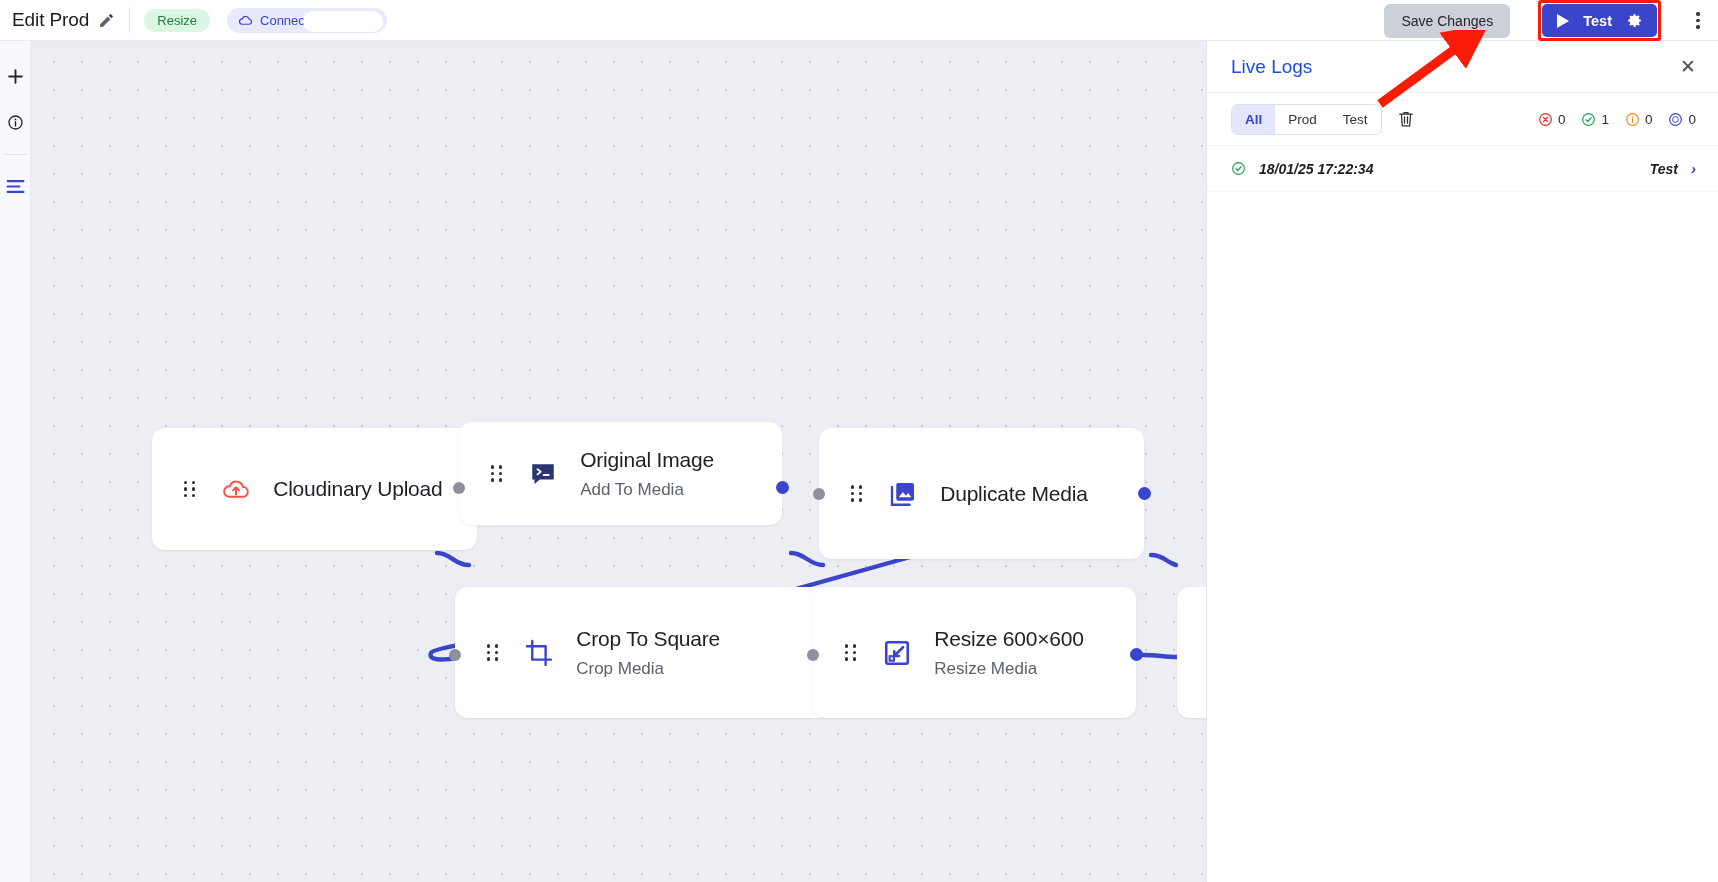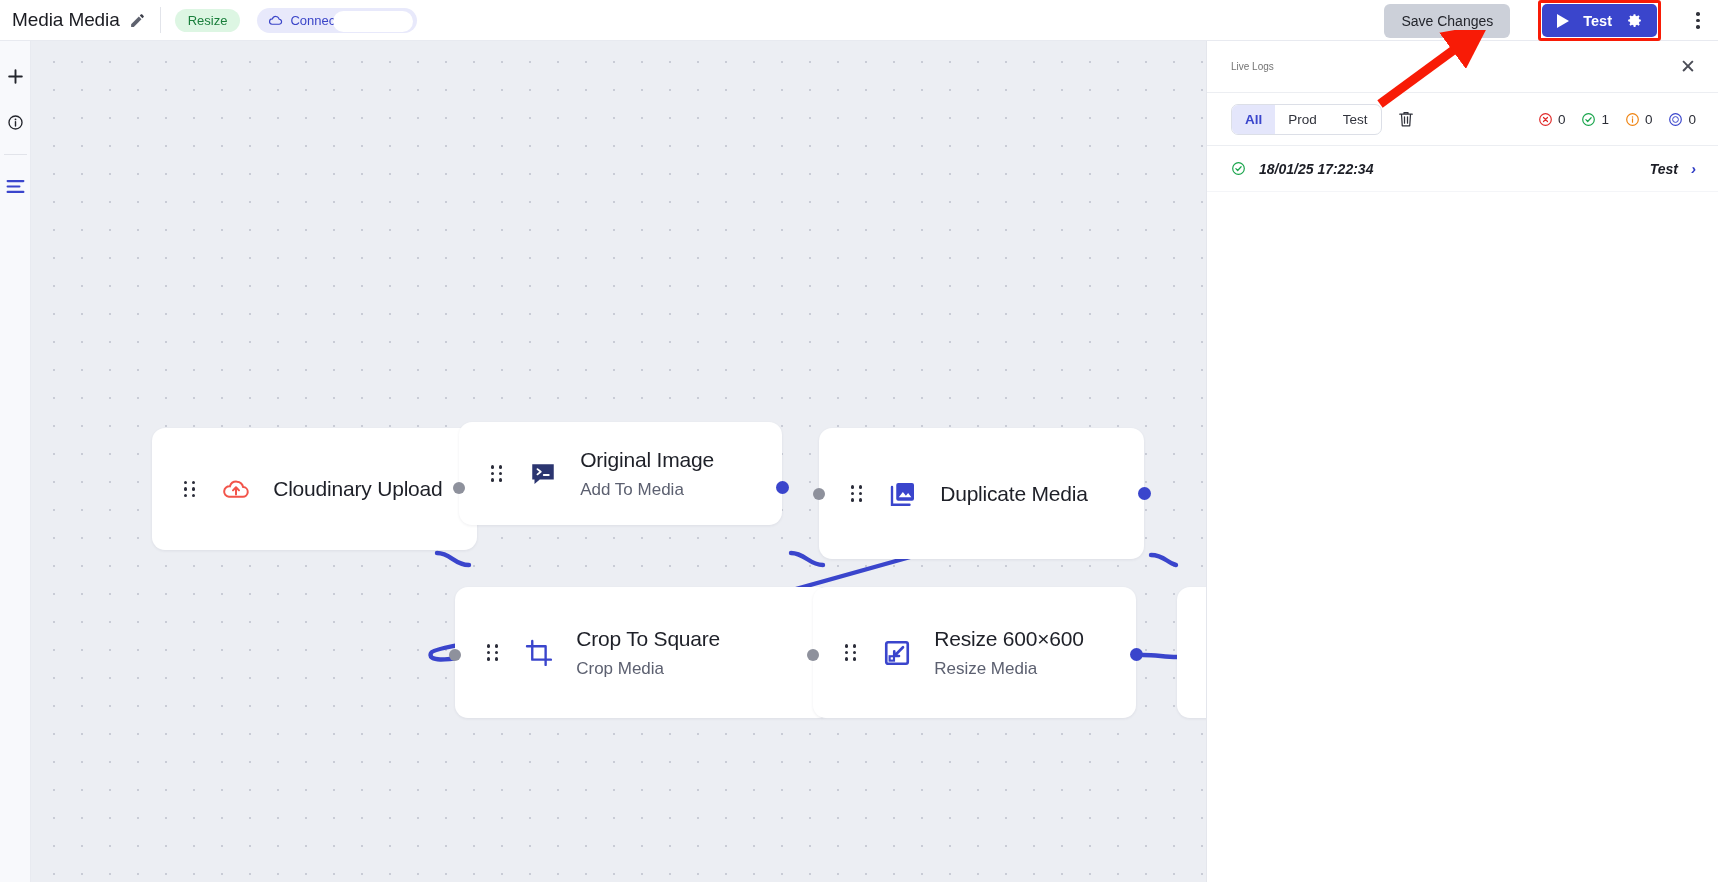--- a/index.html
+++ b/index.html
@@ -104,21 +104,21 @@
 
   
   .logs {
     position: absolute; right: 0; top: 41px; width: 512px; height: 841px;
     background: #ffffff; border-left: 1px solid #e4e6ec; z-index: 35;
   }
   .logs-head {
     height: 52px; display: flex; align-items: center; justify-content: space-between;
     padding: 0 22px 0 24px; border-bottom: 1px solid #eceef2;
   }
-  .logs-title { font-size: 10px; color: #737373; }
+  .logs-title { font-size: 19px; color: #1d4ed8; }
   .close-x { font-size: 19px; color: #4a4c56; cursor: pointer; line-height: 1; }
 
   .logs-tools {
     height: 53px; display: flex; align-items: center; padding: 0 22px 0 24px;
     border-bottom: 1px solid #eceef2; gap: 14px;
   }
   .seg { display: flex; border: 1px solid #dcdfe7; border-radius: 7px;
     overflow: hidden; background: #fff; }
   .seg div { font-size: 13.5px; padding: 7px 13px; color: #31333c; cursor: pointer; }
   .seg div.on { background: #e4e6fb; color: #3a45cc; font-weight: bold; }
@@ -140,21 +140,21 @@
     pointer-events: none; }
 </style>
 </head>
 <body>
 
 <div id="app">
 
   <div class="topbar">
     <div class="tb-left">
       <div class="title-wrap">
-        <span class="app-title">Media Media</span>
+        <span class="app-title">Edit Prod</span>
         <svg class="pencil" viewBox="0 0 24 24">
           <path d="M3 17.3V21h3.7L17.6 10.1l-3.7-3.7L3 17.3z" fill="#5e626e"></path>
           <path d="M20.7 7.0c.4-.4.4-1 0-1.4l-2.3-2.3c-.4-.4-1-.4-1.4 0l-1.8 1.8 3.7 3.7 1.8-1.8z" fill="#3c3f4a"></path>
         </svg>
       </div>
       <div class="divider-v"></div>
       <span class="pill-active">Resize</span>
       <div class="pill-conn">
         <svg class="cloud-sm" viewBox="0 0 24 24">
           <path d="M6.5 18h11a4 4 0 0 0 .4-8 5.6 5.6 0 0 0-10.8-.6A3.8 3.8 0 0 0 6.5 18z" fill="none" stroke="#3b45c8" stroke-width="1.9"></path>

